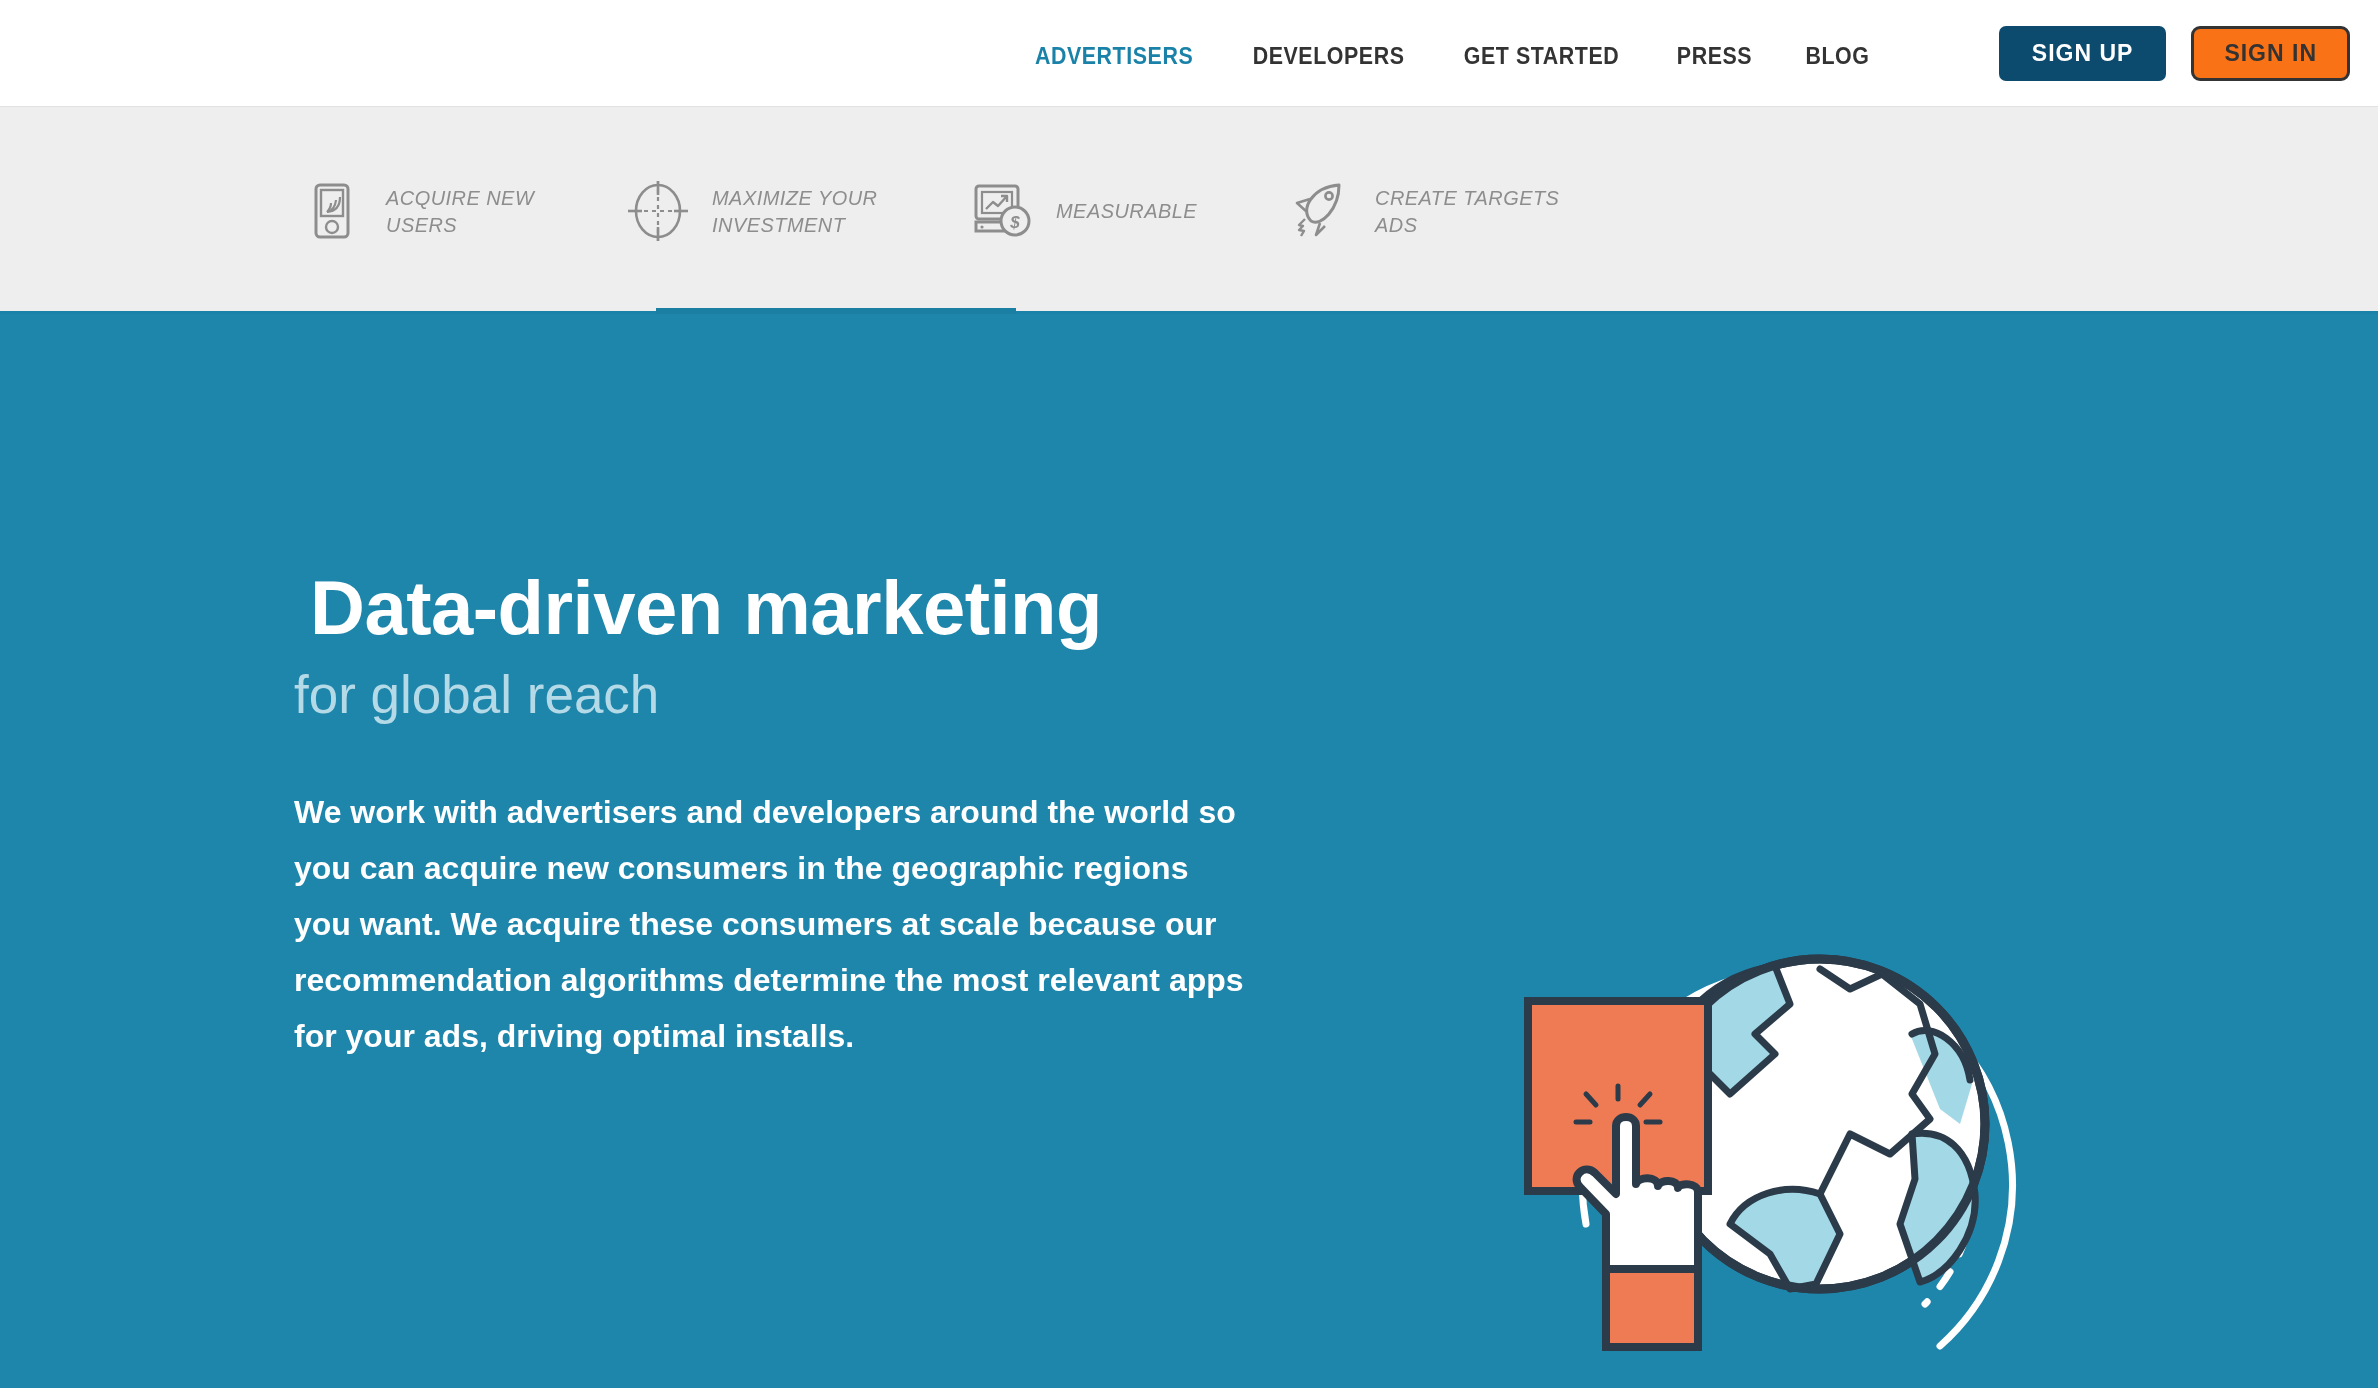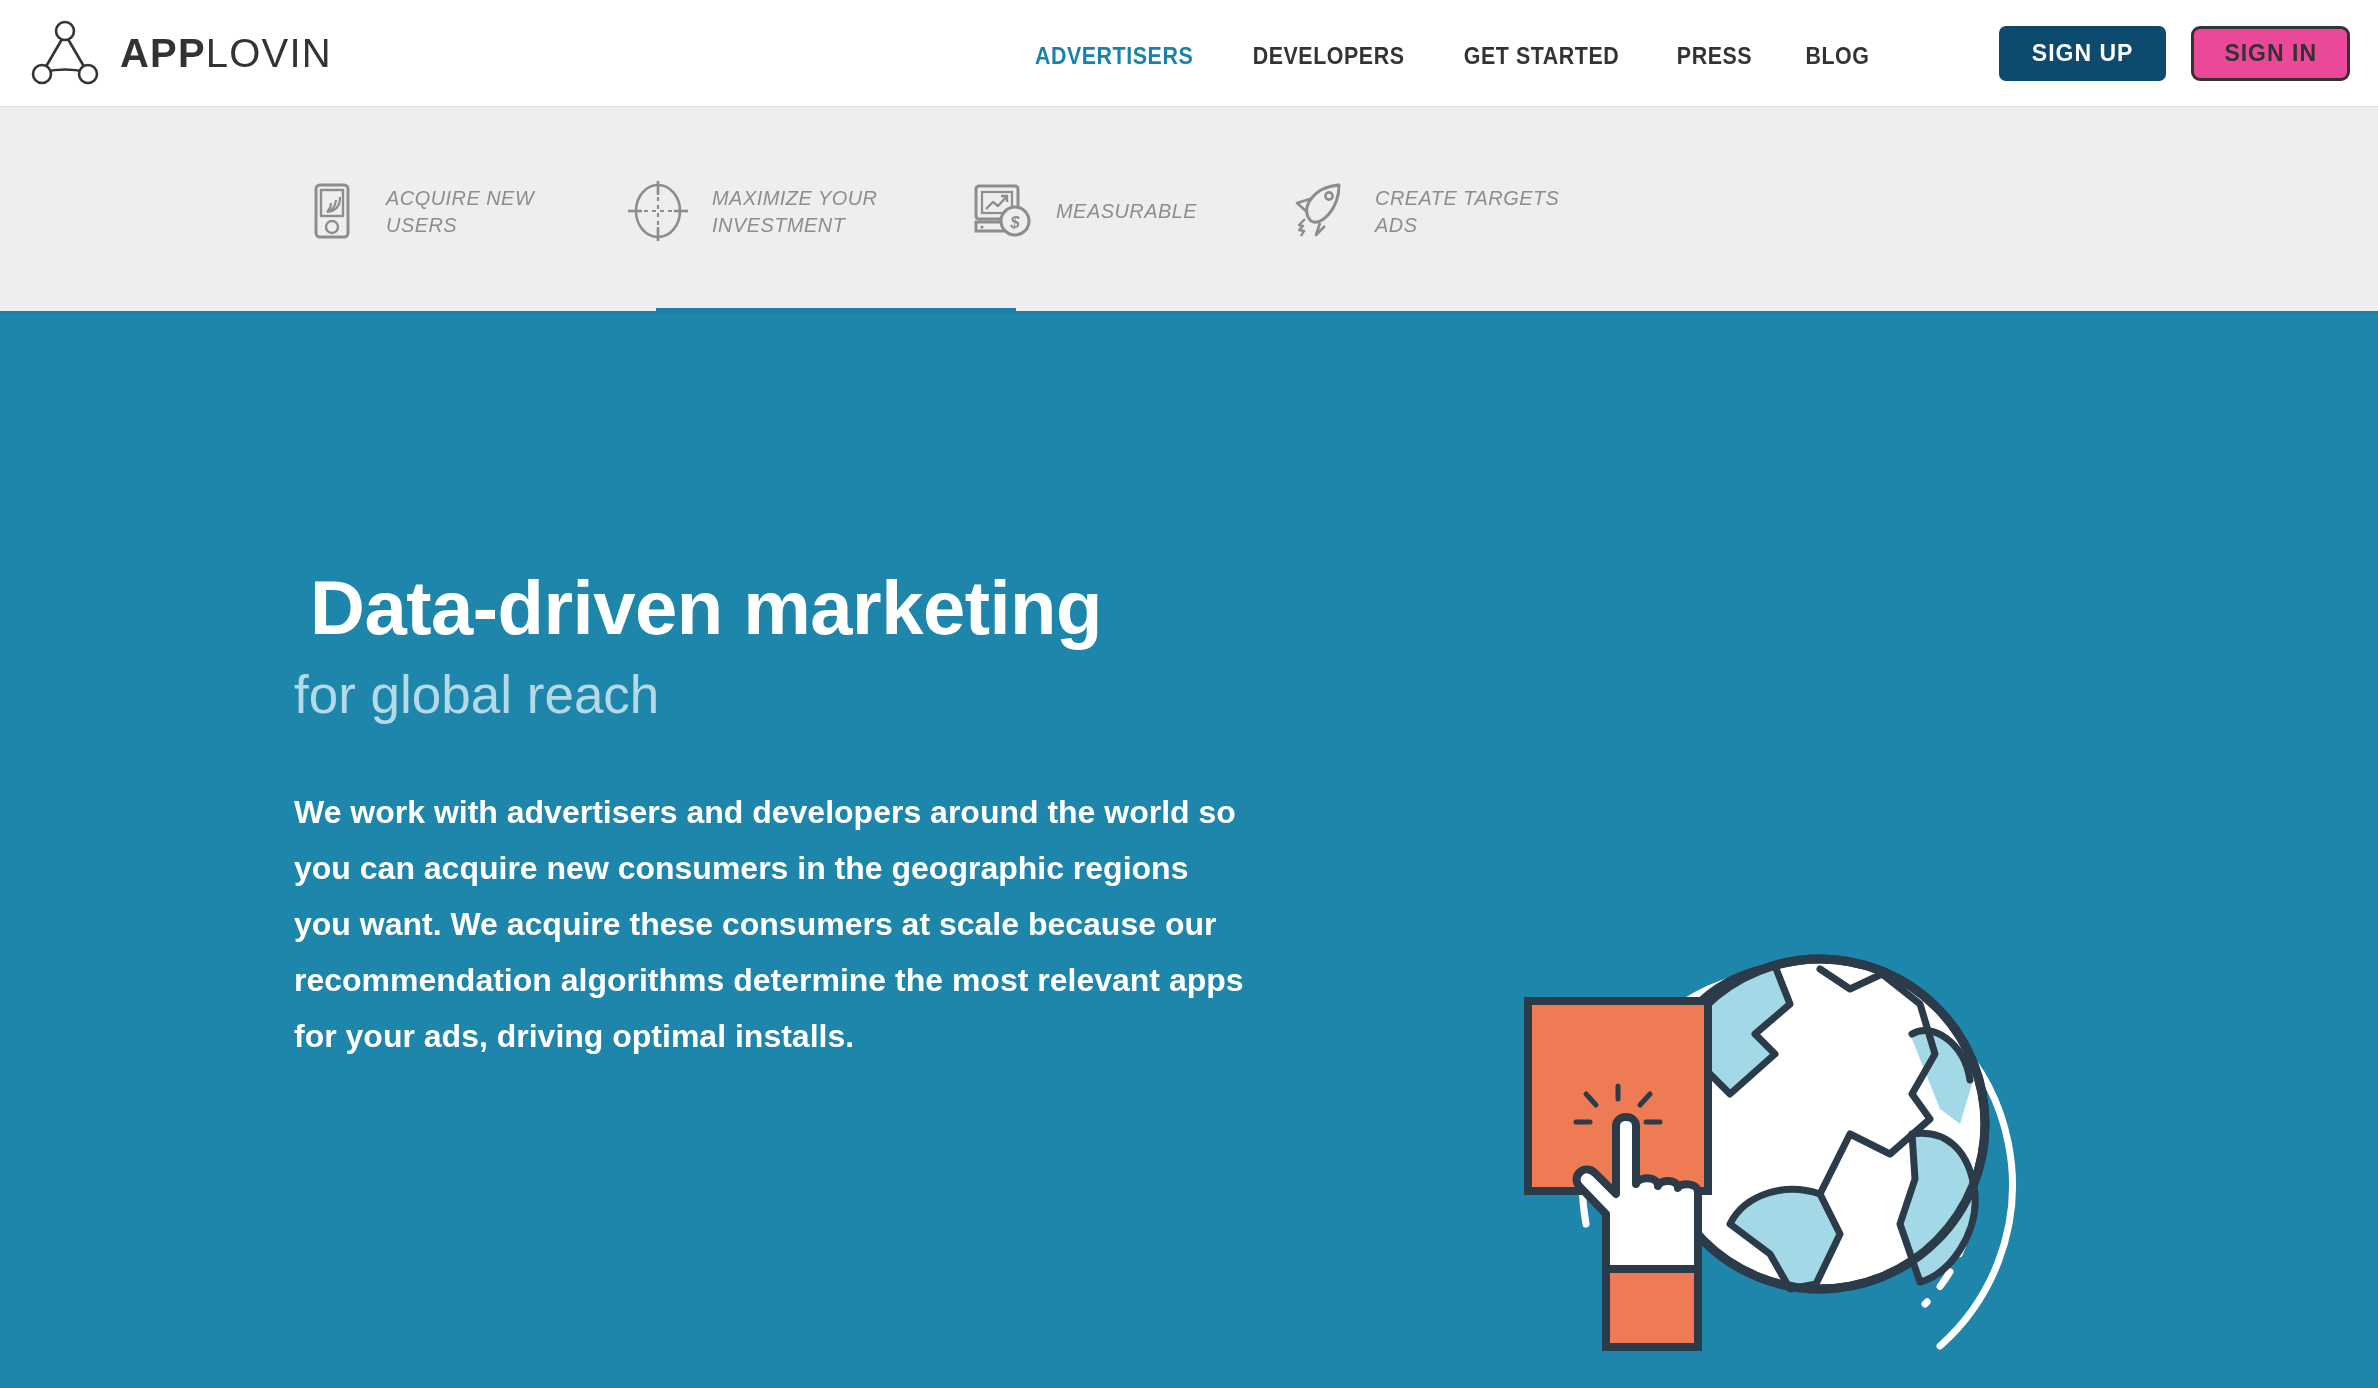--- a/index.html
+++ b/index.html
@@ -81,21 +81,21 @@
     border-radius: 7px;
     font-size: 23px;
     font-weight: 700;
     letter-spacing: 1px;
     padding: 16px 33px;
     cursor: pointer;
     line-height: 1;
     border: none;
   }
   .btn-signin {
-    background: #ec4899;
+    background: #f97316;
     color: #333333;
     border: 3px solid #333333;
     border-radius: 9px;
     font-size: 23px;
     font-weight: 700;
     letter-spacing: 1px;
     padding: 13px 30px;
     cursor: pointer;
     line-height: 1;
   }
@@ -198,33 +198,20 @@
     width: 620px;
     height: 520px;
   }
   .hero-art svg { display: block; width: 100%; height: 100%; overflow: visible; }
 </style>
 </head>
 <body>
 
 <div class="header">
 
-  <div class="brand">
-    <svg class="brand-mark" viewBox="0 0 74 66">
-      <line x1="35" y1="14" x2="14" y2="50" stroke="#333" stroke-width="2.6"></line>
-      <line x1="35" y1="14" x2="56" y2="50" stroke="#333" stroke-width="2.6"></line>
-      <path d="M14 52 Q35 47 56 52" stroke="#333" stroke-width="2.6" fill="none"></path>
-      <circle cx="35" cy="11" r="9" fill="#fff" stroke="#333" stroke-width="2.6"></circle>
-      <circle cx="12" cy="54" r="9" fill="#fff" stroke="#333" stroke-width="2.6"></circle>
-      <circle cx="58" cy="54" r="9" fill="#fff" stroke="#333" stroke-width="2.6"></circle>
-    </svg>
-    <div class="brand-word">
-      <span class="b1">APP</span><span class="b2">LOVIN</span>
-    </div>
-  </div>
 
   <nav class="nav">
     <div class="nav-item active">ADVERTISERS</div>
     <div class="nav-item">DEVELOPERS</div>
     <div class="nav-item">GET STARTED</div>
     <div class="nav-item">PRESS</div>
     <div class="nav-item">BLOG</div>
   </nav>
 
   <div class="auth">

